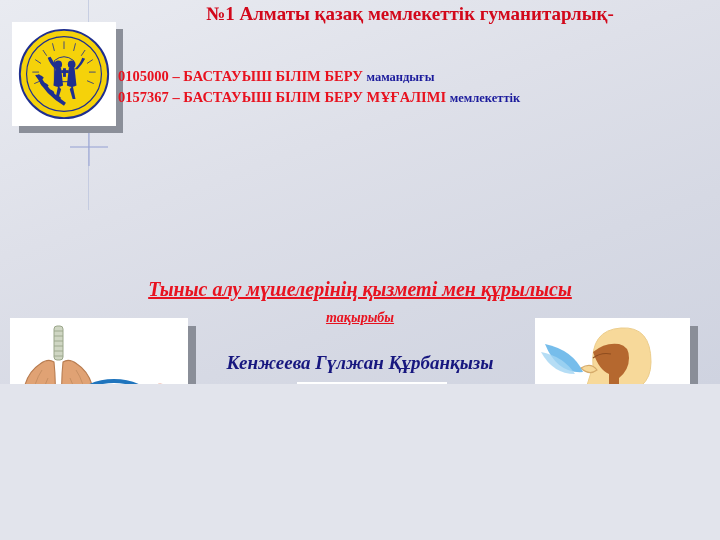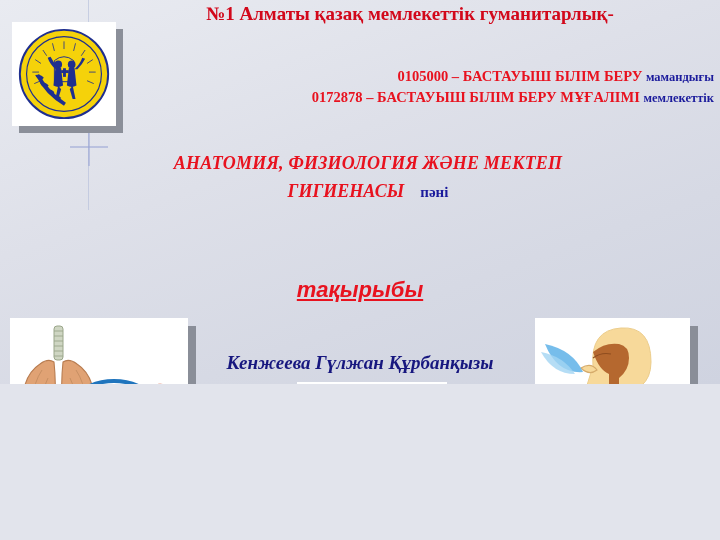--- a/index.html
+++ b/index.html
@@ -27,21 +27,21 @@
     display:flex;align-items:center;justify-content:center;}
   .logo-svg{display:block;}
 
   
   .college-title{
     position:absolute;left:108px;top:2px;width:604px;
     text-align:center;color:#d2081b;font-weight:bold;font-size:19px;line-height:23px;
     font-family:"Liberation Serif", serif;
   }
   .spec-block{
-    position:absolute;left:118px;top:66px;width:596px;text-align:right;
+    position:absolute;left:118px;top:66px;width:596px;
     font-family:"Liberation Serif", serif;
   }
   .spec-line{color:#e8121f;font-weight:bold;white-space:nowrap;}
   .spec-line.l1{font-size:14.5px;line-height:20px;}
   .spec-line.l2{font-size:14.5px;line-height:20px;}
   .blue-suffix{color:#1b1b9c;font-size:12.5px;font-weight:bold;}
 
   
   .subject{
     position:absolute;left:78px;top:150px;width:580px;text-align:center;
@@ -58,22 +58,22 @@
 
   
   .topic{
     position:absolute;left:40px;top:275px;width:640px;text-align:center;
   }
   .topic .line1{
     color:#e8121f;font-weight:bold;font-style:italic;font-size:20px;line-height:28px;
     text-decoration:underline;font-family:"Liberation Serif", serif;
   }
   .topic .line2{
-    color:#e8121f;font-weight:bold;font-style:italic;font-size:22px;line-height:30px;
-    text-decoration:underline;font-family:Liberation Sans, sans-serif;
+    color:#e8121f;font-weight:bold;font-style:italic;font-size:14px;line-height:30px;
+    text-decoration:underline;font-family:Liberation Serif, serif;
   }
   .author{
     position:absolute;left:60px;top:352px;width:600px;text-align:center;
     color:#17177f;font-weight:bold;font-style:italic;font-size:19px;
     font-family:"Liberation Serif", serif;z-index:2;
   }
 
   
   .pic{position:absolute;}
   .pic .shadow{position:absolute;left:8px;top:8px;width:100%;height:100%;background:#8a8e98;}
@@ -149,33 +149,28 @@
   <div class="college-title">
     <div>№1 Алматы қазақ мемлекеттік гуманитарлық-</div>
   </div>
 
   <div class="spec-block">
     <div class="spec-line l1">
       <span>0105000  –  БАСТАУЫШ БІЛІМ БЕРУ</span>
       <span class="blue-suffix">мамандығы</span>
     </div>
     <div class="spec-line l2">
-      <span>0172878 – БАСТАУЫШ БІЛІМ БЕРУ МҰҒАЛІМІ</span>
+      <span>0157367 – БАСТАУЫШ БІЛІМ БЕРУ МҰҒАЛІМІ</span>
       <span class="blue-suffix">мемлекеттік</span>
     </div>
   </div>
 
-  <div class="subject">
-    <div class="l1">АНАТОМИЯ, ФИЗИОЛОГИЯ ЖӘНЕ МЕКТЕП</div>
-    <div class="l2">
-      <span class="red">ГИГИЕНАСЫ</span><span class="blue">пәні</span>
-    </div>
-  </div>
 
   <div class="topic">
+    <div class="line1">Тыныс алу мүшелерінің қызметі мен құрылысы</div>
     <div class="line2">тақырыбы</div>
   </div>
   <div class="author">Кенжеева Гүлжан  Құрбанқызы</div>
 
   <div class="pic" id="pic-lungs">
     <div class="shadow"></div>
     <div class="card">
       <svg width="178" height="195" viewBox="0 0 178 195">
         <rect width="178" height="195" fill="#ffffff"></rect>
 

